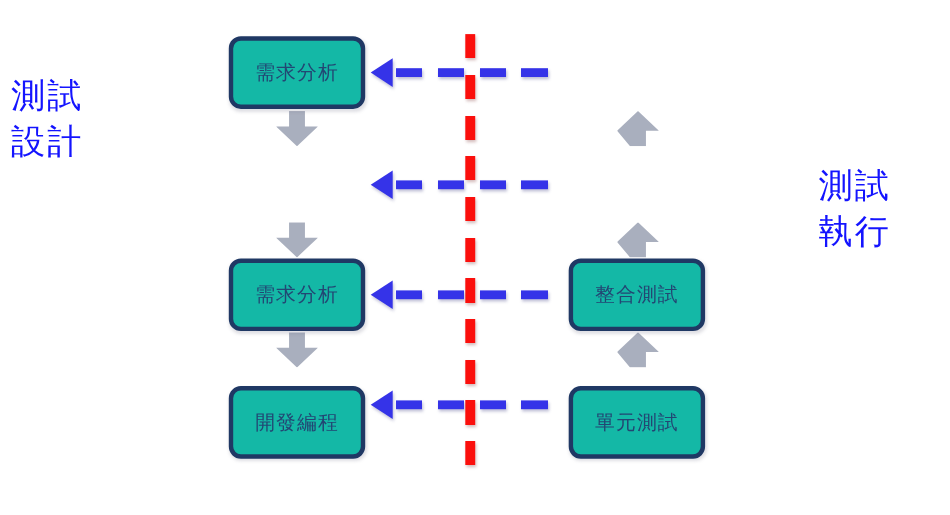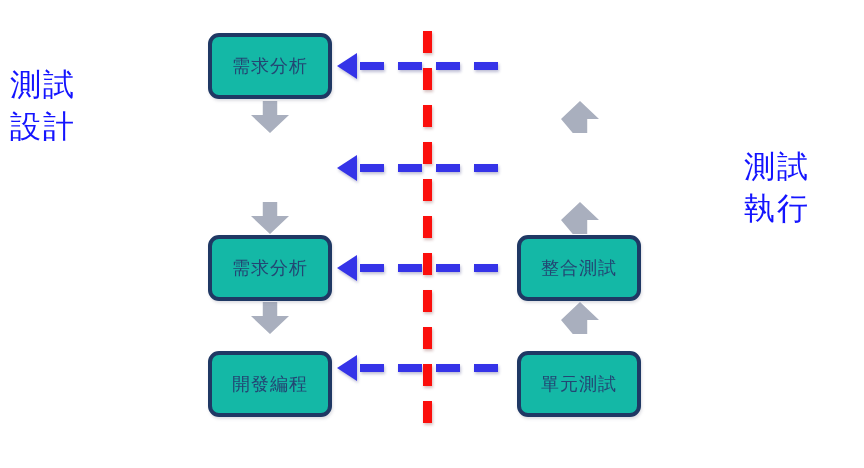--- a/index.html
+++ b/index.html
@@ -1,18 +1,18 @@
 <!DOCTYPE html>
 <html style="--box-border: #1F3864; --box-text: #234673; --flow-arrow-gray: #A9AFBE; --dashed-arrow-blue: #3533E8; --divider-red: #FB0F0C; --side-label-blue: #1414FF;"><head>
 <meta charset="utf-8">
 <style>
   html,body{margin:0;padding:0;background:#fff;}
   .canvas{
     position:relative;width:864px;height:468px;background:#ffffff;overflow:hidden;
-    font-family:Liberation Mono, monospace;
+    font-family:Liberation Serif, serif;
   }
   
   .box{
     position:absolute;width:116px;height:58px;background:#14b8a6;
     border:4px solid var(--box-border,#1F3864);border-radius:11px;
     display:flex;align-items:center;justify-content:center;
     font-size:18px;letter-spacing:1px;color:var(--box-text,#234673);
     box-shadow:1px 2px 3px rgba(110,110,130,.22);z-index:2;
   }
   .col-l{left:208px}.col-r{left:517px}

